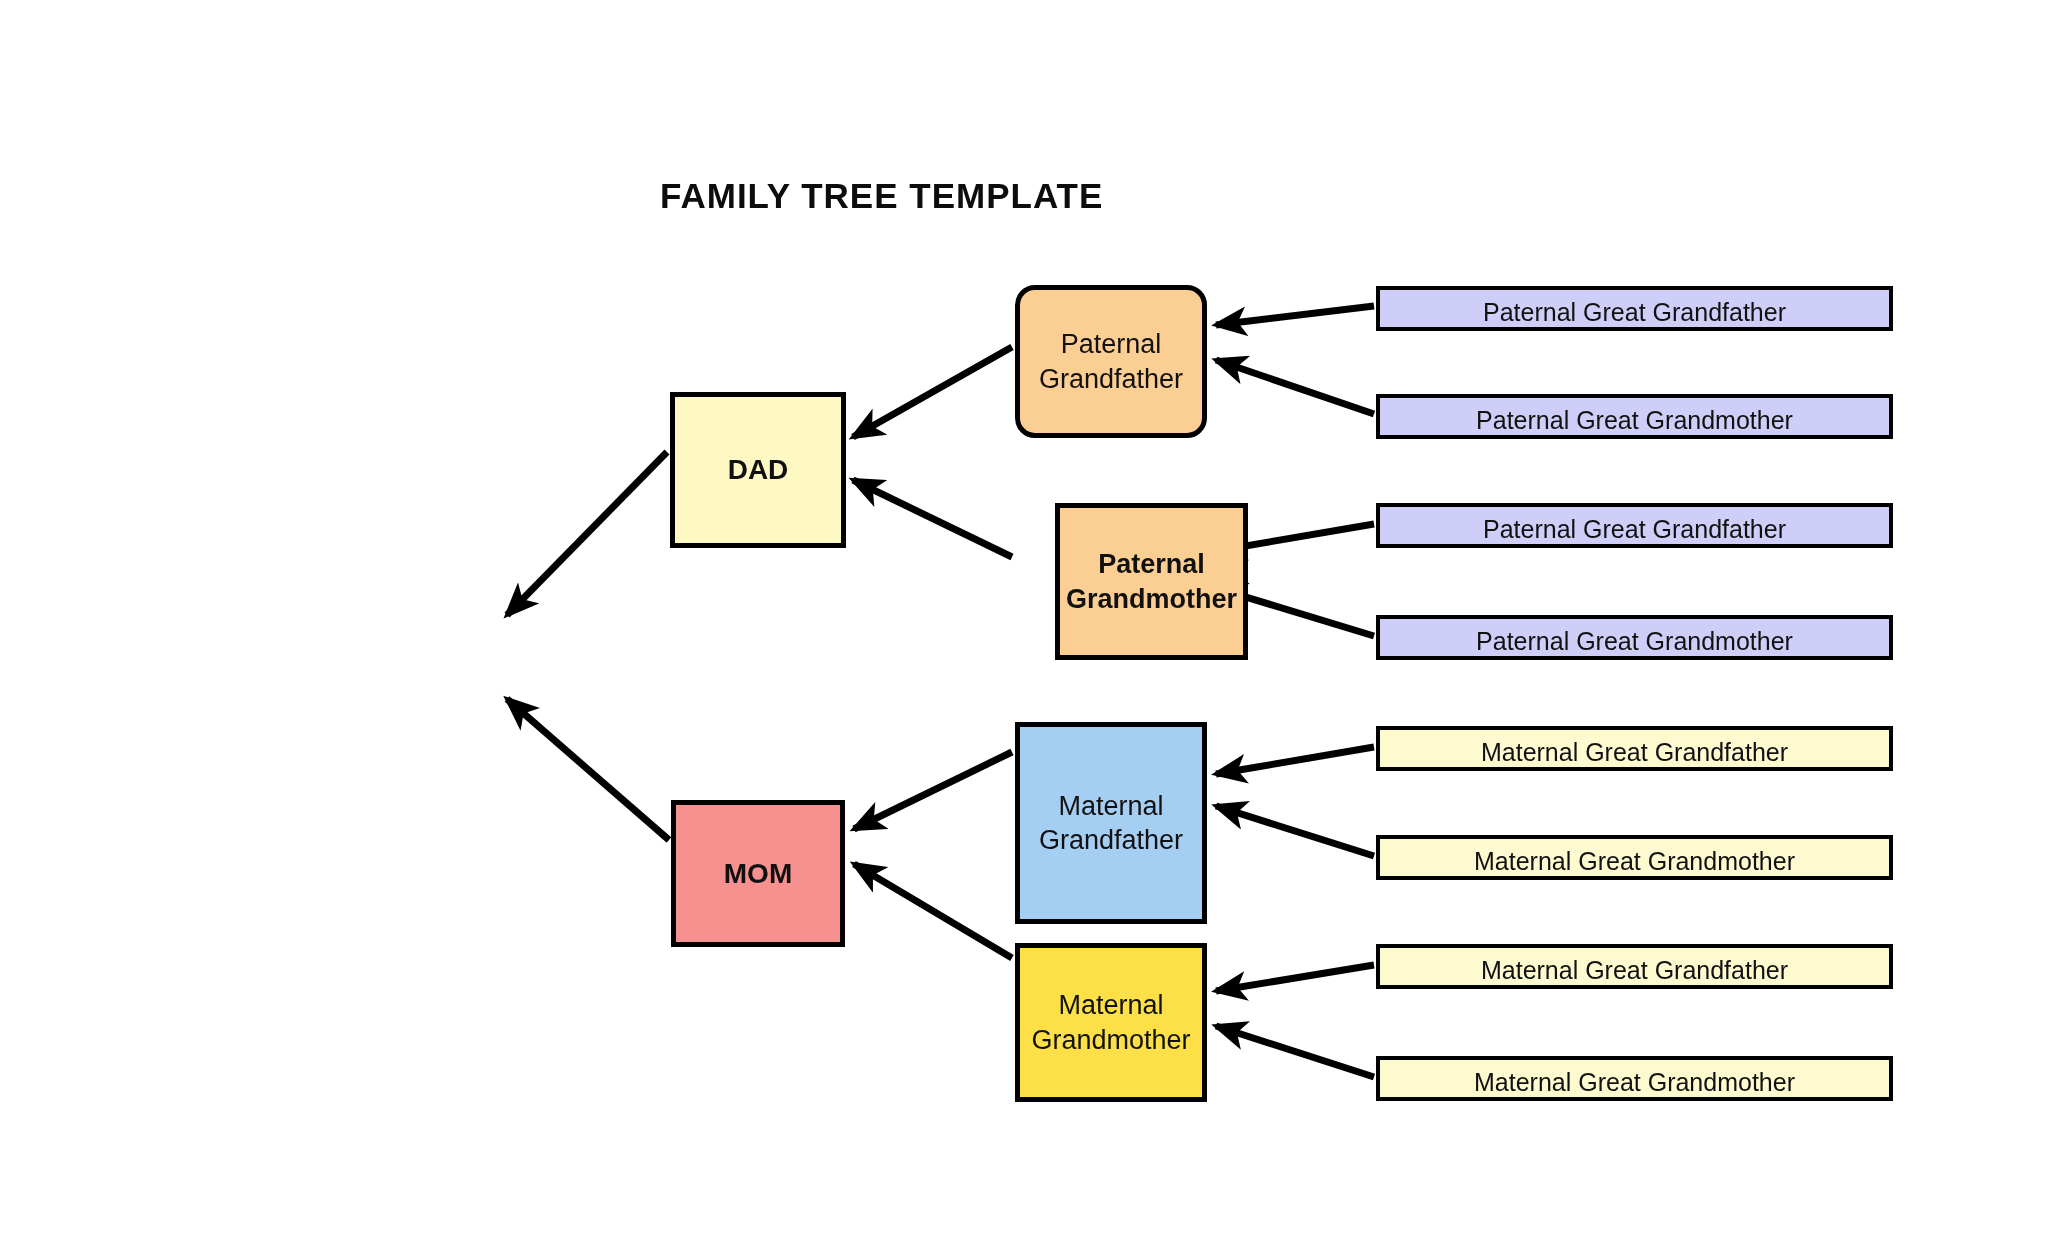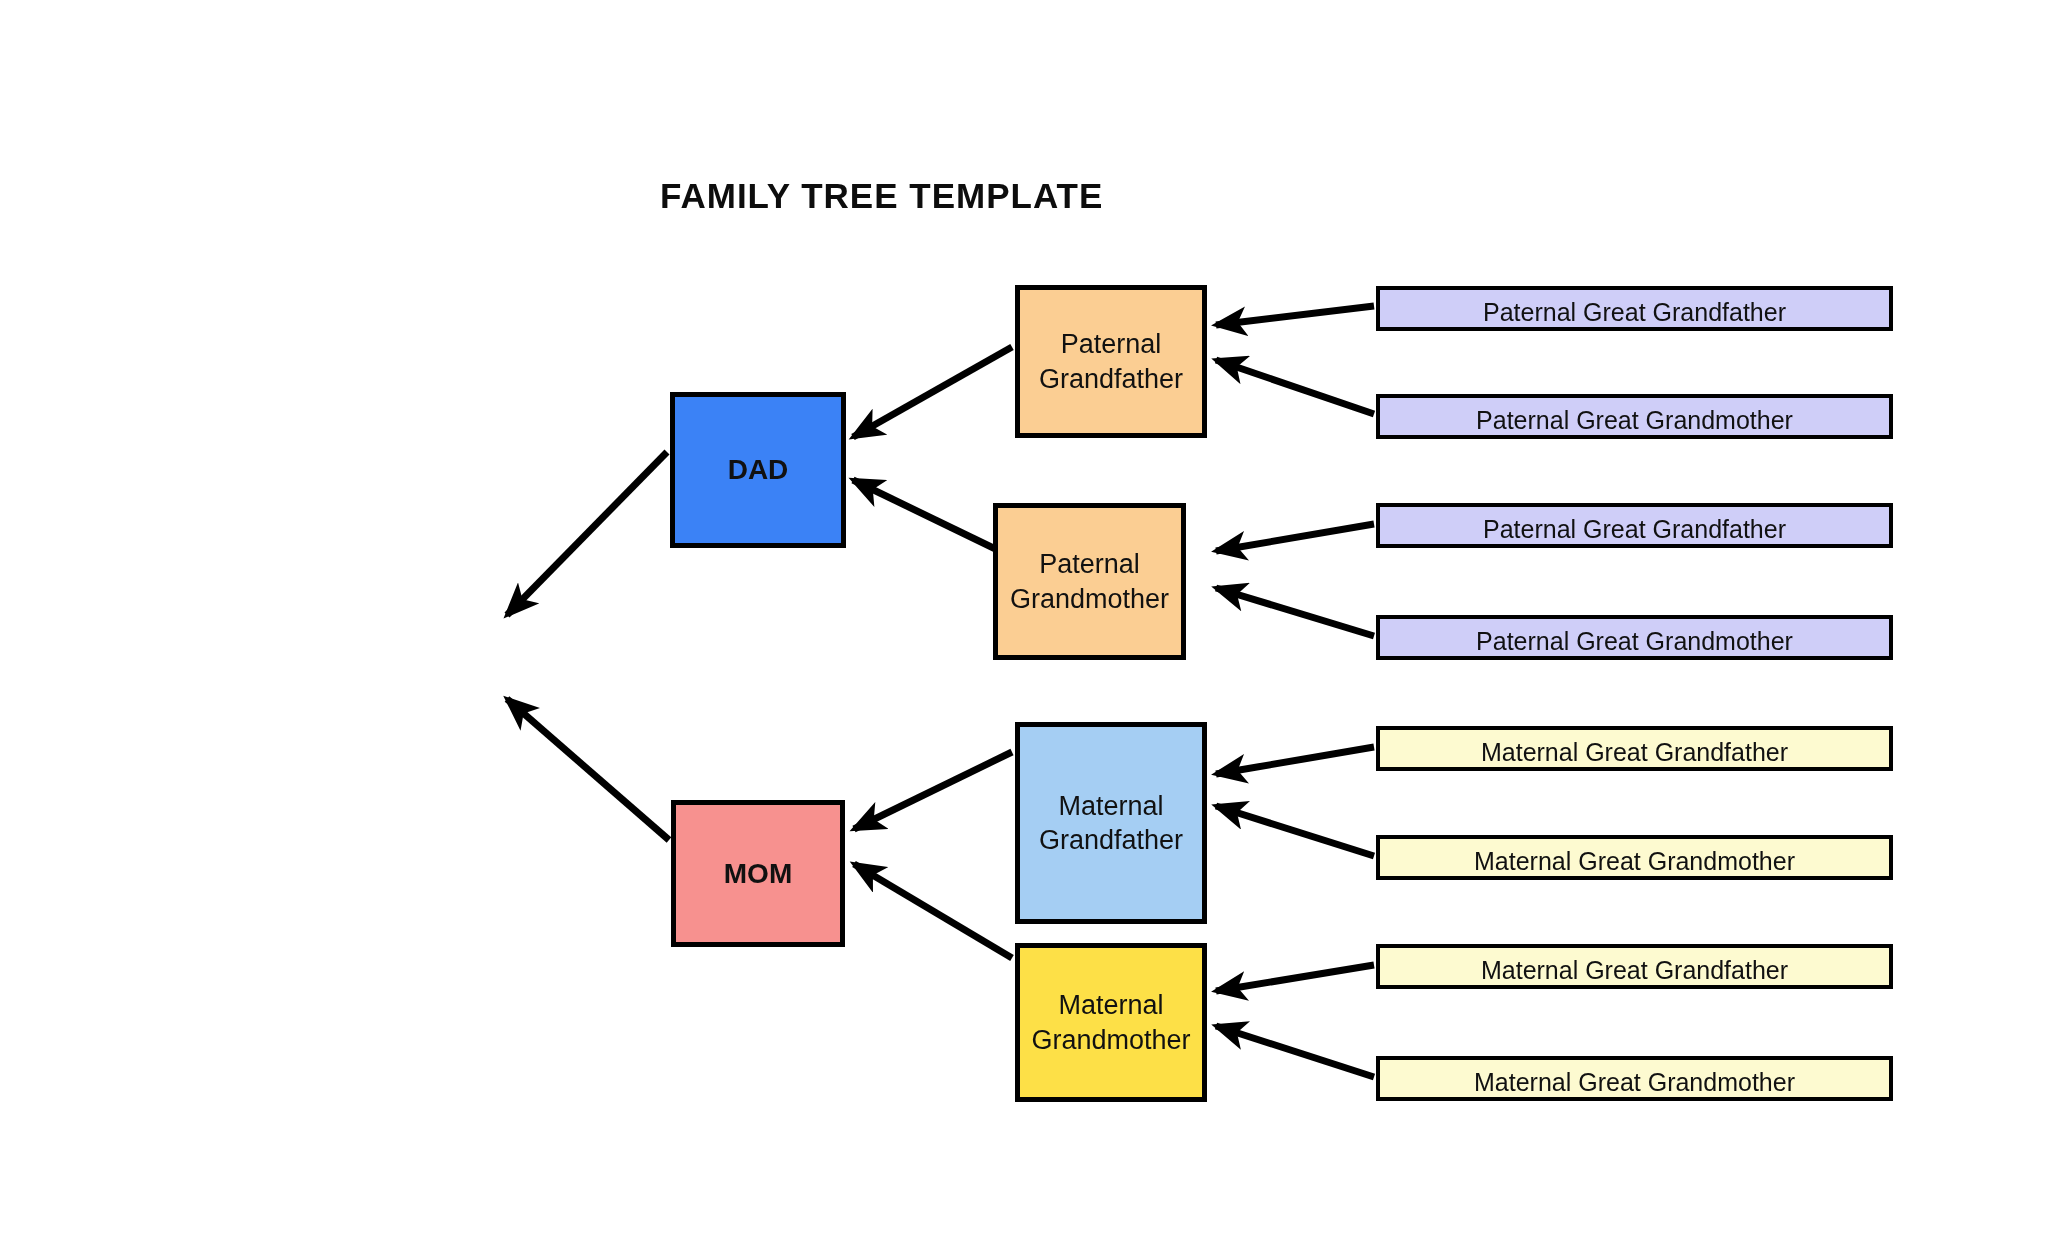--- a/index.html
+++ b/index.html
@@ -39,22 +39,22 @@
     justify-content: center;
     text-align: center;
     color: #111111;
     font-size: 27px;
     line-height: 1.26;
   }
   .node.bold { font-weight: bold; font-size: 28px; }
   .node-me  { left: 322px; top: 546px; width: 179px; height: 224px; }
   .node-dad { left: 670px; top: 392px; width: 176px; height: 156px; }
   .node-mom { left: 671px; top: 800px; width: 174px; height: 147px; }
-  .node-pgf { left: 1015px; top: 285px; width: 192px; height: 153px; }
-  .node-pgm { left: 993px; top: 503px; width: 193px; height: 157px; }
+  .node-pgf { left: 1015px; top: 285px; width: 192px; height: 153px; border-radius: 20px; }
+  .node-pgm { left: 1055px; top: 503px; width: 193px; height: 157px; font-weight: bold; }
   .node-mgf { left: 1015px; top: 722px; width: 192px; height: 202px; }
   .node-mgm { left: 1015px; top: 943px; width: 192px; height: 159px; }
   .bar {
     position: absolute;
     left: 1376px;
     width: 517px;
     height: 45px;
     box-sizing: border-box;
     border: 4px solid #000000;
     display: flex;
@@ -95,21 +95,21 @@
     <line class="arrow" x1="1374" y1="306" x2="1216" y2="325" marker-end="url(#ah)"></line>
     <line class="arrow" x1="1374" y1="414" x2="1216" y2="360" marker-end="url(#ah)"></line>
     <line class="arrow" x1="1374" y1="524" x2="1216" y2="551" marker-end="url(#ah)"></line>
     <line class="arrow" x1="1374" y1="636" x2="1216" y2="588" marker-end="url(#ah)"></line>
     <line class="arrow" x1="1374" y1="747" x2="1216" y2="774" marker-end="url(#ah)"></line>
     <line class="arrow" x1="1374" y1="856" x2="1216" y2="806" marker-end="url(#ah)"></line>
     <line class="arrow" x1="1374" y1="965" x2="1216" y2="991" marker-end="url(#ah)"></line>
     <line class="arrow" x1="1374" y1="1077" x2="1216" y2="1026" marker-end="url(#ah)"></line>
   </svg>
 
-  <div class="node bold node-dad" style="background-color: #3b82f6;">
+  <div class="node bold node-dad" style="background-color: #fef9c3;">
     <span>DAD</span>
   </div>
   <div class="node bold node-mom" style="background-color: rgb(247, 145, 143);">
     <span>MOM</span>
   </div>
   <div class="node node-pgf" style="background-color: rgb(251, 206, 147);">
     <span>Paternal Grandfather</span>
   </div>
   <div class="node node-pgm" style="background-color: rgb(251, 206, 147);">
     <span>Paternal Grandmother</span>

